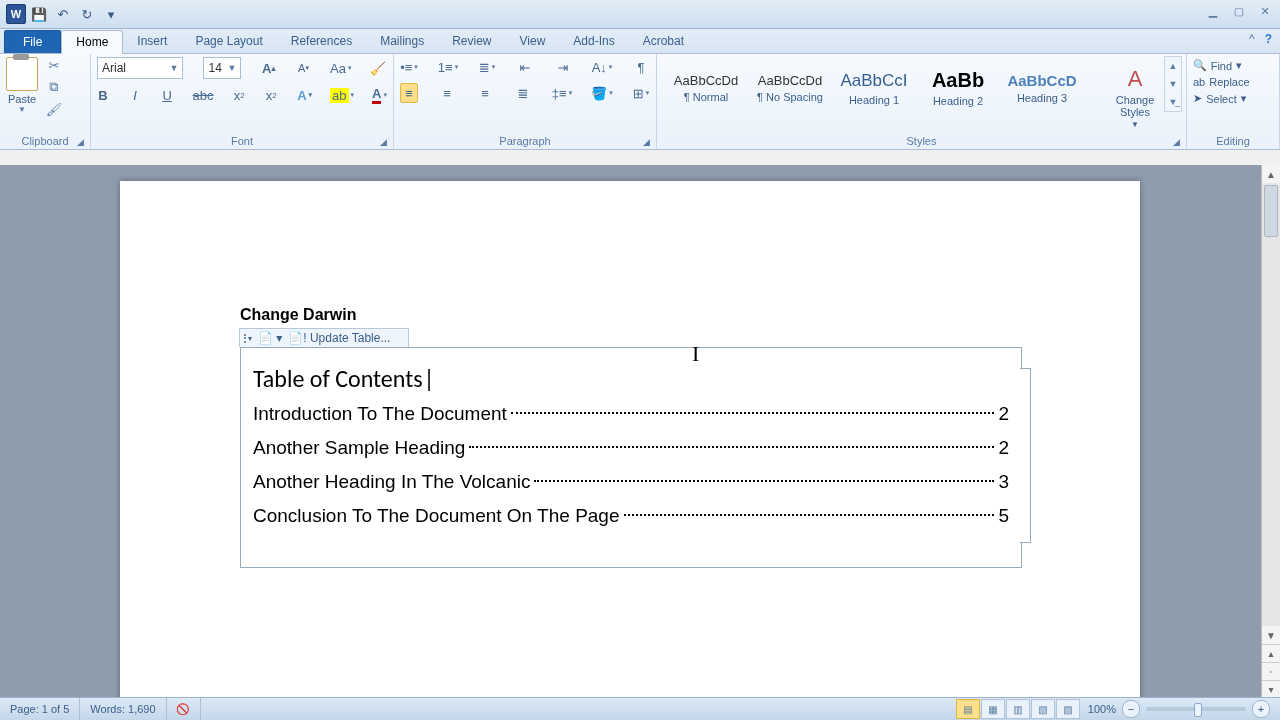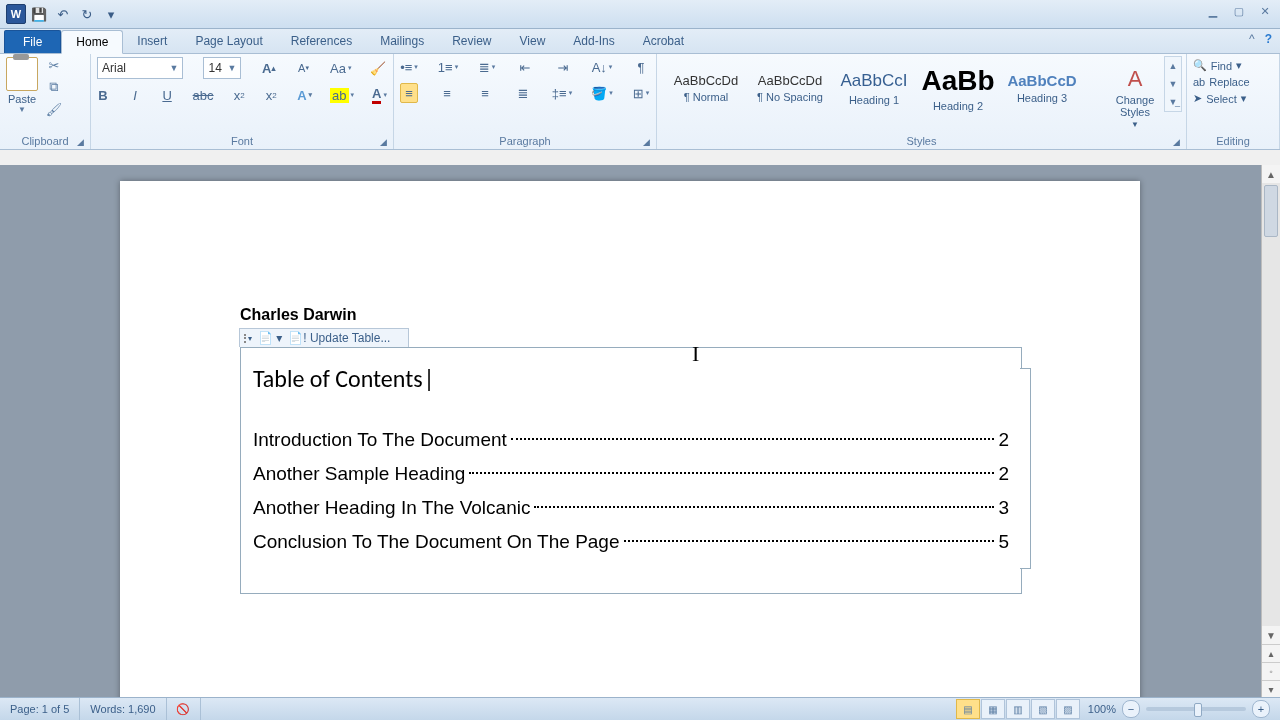--- a/index.html
+++ b/index.html
@@ -50,21 +50,21 @@
 .workspace{position:absolute;top:165px;bottom:22px;left:0;right:0;background:#8f9cab;overflow:hidden}
 .page{position:absolute;left:120px;top:16px;width:1020px;height:640px;background:#fff;box-shadow:0 0 6px rgba(0,0,0,.35)}
 .doc{position:absolute;left:120px;top:125px;right:120px;font-family:Arial,sans-serif;color:#000}
 .h1{font-size:17px;font-weight:bold;margin-bottom:34px}
 .h1 .sq{border-bottom:1px dotted #d33;display:inline-block}
 .h2{font-size:16px;font-weight:bold;margin-bottom:4px}
 .toc-toolbar{display:flex;align-items:center;gap:6px;border:1px solid #b7c7d8;border-bottom:none;background:#eef4fb;width:160px;padding:2px 4px;font-size:12px;color:#3b5f89;margin-left:-1px}
 .toc-toolbar span{cursor:pointer}
 .toc-box{border:1px solid #96acbd;padding:16px 12px 28px;position:relative;width:756px}
 .toc-box::after{content:"";position:absolute;right:-10px;top:20px;bottom:24px;width:10px;border:1px solid #96acbd;border-left:none;background:#fff}
-.toc-title{font-size:24px;font-family:Calibri,Arial,sans-serif;margin-bottom:36px}
+.toc-title{font-size:24px;font-family:Calibri,Arial,sans-serif;margin-bottom:10px}
 .toc-title::after{content:"|";font-weight:300;margin-left:1px;animation:bl 1s step-end infinite}
 @keyframes bl{50%{opacity:0}}
 .toc-row{display:flex;align-items:center;font-size:19px;margin-bottom:12px}
 .toc-row .t{white-space:nowrap}
 .toc-row .dots{flex:1;border-bottom:2px dotted #000;margin:0 4px 3px}
 .toc-row .p{white-space:nowrap}
 .cursor-ibeam{position:absolute;font-size:22px;color:#000;font-family:serif}
 .vscroll{position:absolute;right:0;top:0;bottom:0;width:18px;background:#e6e6e6;border-left:1px solid #bdbdbd;display:flex;flex-direction:column}
 .vscroll .arr{height:18px;display:flex;align-items:center;justify-content:center;font-size:10px;background:#f4f4f4;cursor:pointer;color:#666}
 .vscroll .track{flex:1;position:relative}
@@ -204,21 +204,21 @@
           </div>
           <div class="style-item">
             <div class="style-prev" style="font-size:13px;font-weight:400;color:#333">AaBbCcDd</div>
             <div class="style-name">¶ No Spacing</div>
           </div>
           <div class="style-item">
             <div class="style-prev" style="font-size:17px;font-weight:400;color:#365f91">AaBbCcI</div>
             <div class="style-name">Heading 1</div>
           </div>
           <div class="style-item">
-            <div class="style-prev" style="font-size:28px;font-weight:700;color:#000">AaBb</div>
+            <div class="style-prev" style="font-size:20px;font-weight:700;color:#000">AaBb</div>
             <div class="style-name">Heading 2</div>
           </div>
           <div class="style-item">
             <div class="style-prev" style="font-size:15px;font-weight:700;color:#4f81bd">AaBbCcD</div>
             <div class="style-name">Heading 3</div>
           </div>
         </div>
       <div class="style-scroll">
         <span>▲</span>
         <span>▼</span>
@@ -244,21 +244,21 @@
     </div>
     <div class="group-label"><span>Editing</span></div>
   </div>
 </div>
 
 <div class="ruler"></div>
 
 <div class="workspace">
   <div class="page">
     <div class="doc">
-      <div class="h2">Charles Darwin</div>
+      <div class="h2">Change Darwin</div>
       <div class="toc-toolbar">
         <span style="font-size:8px;border-left:2px dotted #888;padding-left:2px">▾</span>
         <span>📄 ▾</span>
         <span>📄! <span>Update Table...</span></span>
       </div>
       <div class="toc-box">
         <div class="toc-title">Table of Contents</div>
         <div id="toc-rows">
             <div class="toc-row">
               <span class="t">Introduction To The Document</span>

